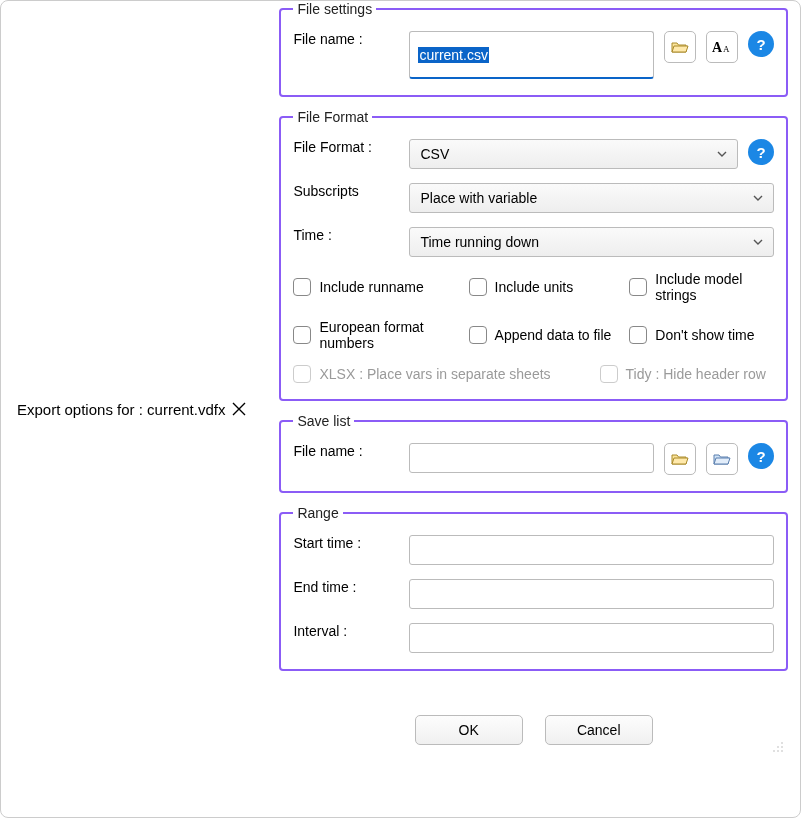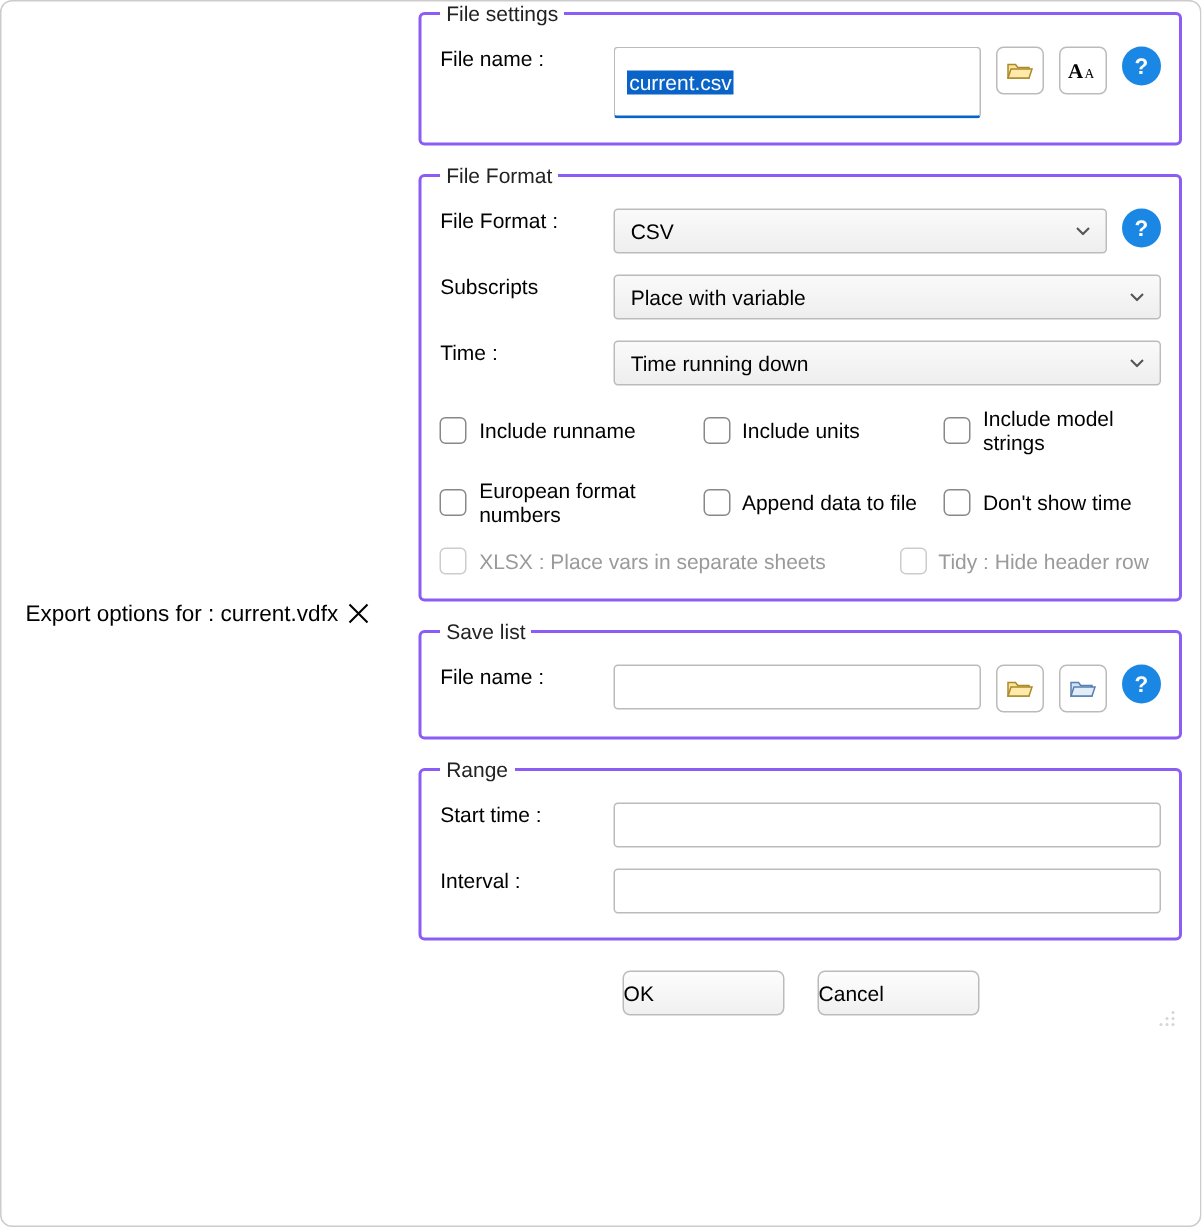--- a/index.html
+++ b/index.html
@@ -158,22 +158,24 @@
     position: relative;
   }
   .btn {
     min-width: 108px;
     height: 30px;
     border: 1px solid #bbb;
     border-radius: 5px;
     background: linear-gradient(#fdfdfd,#f0f0f0);
     display: flex;
     align-items: center;
+    justify-content: center;
     cursor: pointer;
     font-size: 14px;
+    margin-top: 24px;
   }
   .grip {
     position: absolute;
     right: 4px;
     bottom: 2px;
     width: 14px;
     height: 14px;
     opacity: .35;
   }
   .sel-text {
@@ -318,20 +320,24 @@
         <div class="help-btn">
             <span>?</span>
           </div>
       </div>
     </fieldset>
 
     <fieldset>
       <legend>Range</legend>
       <div class="row">
         <span class="label">Start time :</span>
+        <input type="text" value="" style="">
+      </div>
+      <div class="row">
+        <span class="label">End time :</span>
         <input type="text" value="" style="">
       </div>
       <div class="row">
         <span class="label">Interval :</span>
         <input type="text" value="" style="">
       </div>
     </fieldset>
 
     <div class="footer">
       <div class="btn">

